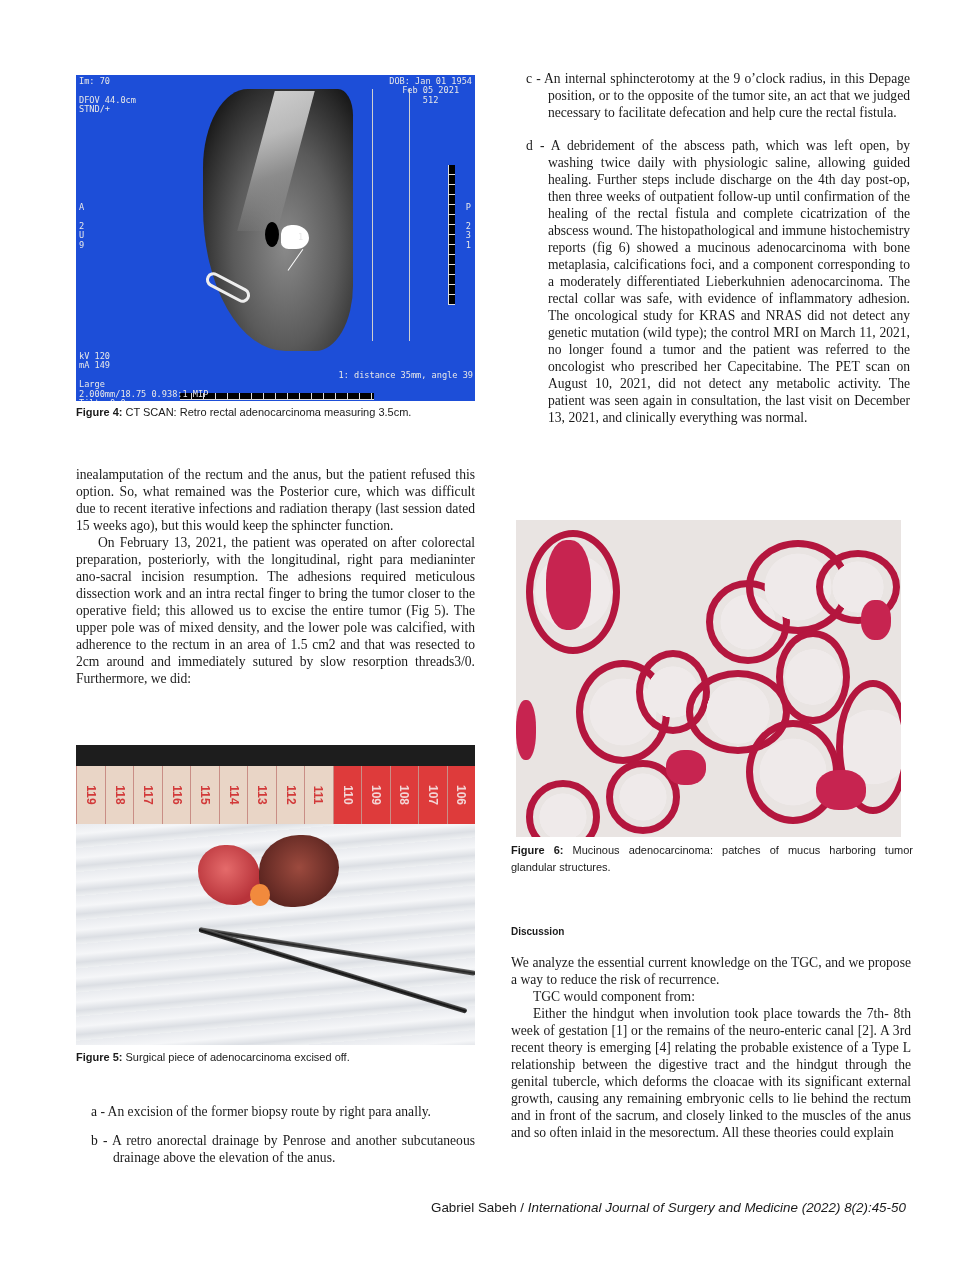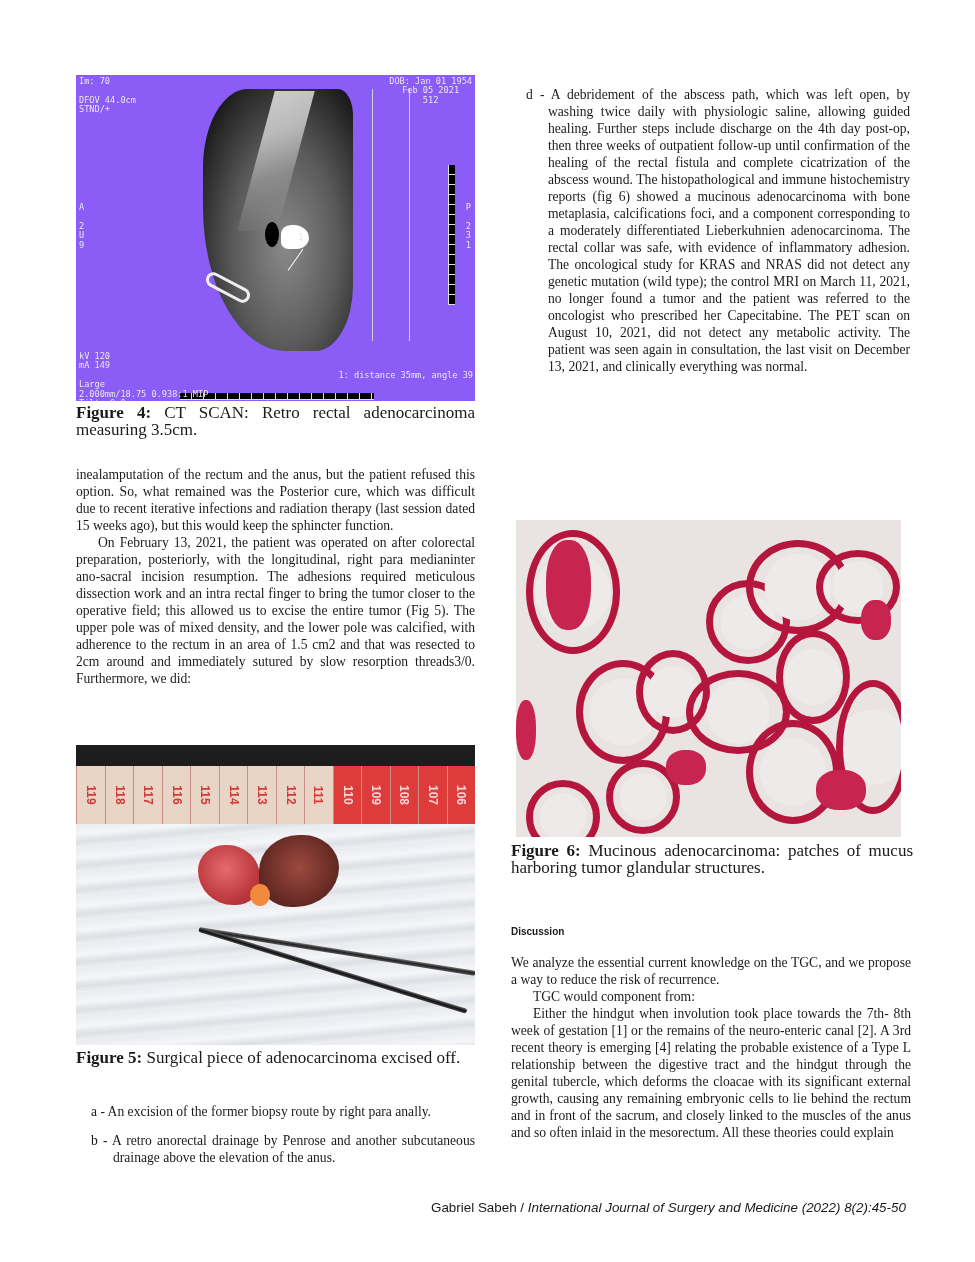--- a/index.html
+++ b/index.html
@@ -4,28 +4,28 @@
 <style>
   html, body { margin:0; padding:0; background:#ffffff; }
   body { width:975px; height:1262px; position:relative; overflow:hidden;
          font-family:"DejaVu Serif", "Liberation Serif", serif; color:#1a1a1a; }
   .col { position:absolute; font-family:"Liberation Serif", serif; font-size:13.6px; line-height:17px; text-align:justify; }
   .lcol { left:76px; width:399px; }
   .rcol { left:511px; width:400px; }
   p { margin:0; }
   .indent { text-indent:22px; }
   .item { padding-left:30px; text-indent:-22px; margin:0; }
-  .caption { font-family:Liberation Serif, serif; font-size:17px; line-height:17px; position:absolute; text-align:justify; }
+  .caption { font-family:Liberation Sans, sans-serif; font-size:11px; line-height:17px; position:absolute; text-align:justify; }
   .caption b { font-weight:bold; }
   .section-title { position:absolute; left:511px; top:926px; font-family:"Liberation Sans", sans-serif; font-weight:bold; font-size:10px;text-align:right; }
   .footer { position:absolute; left:431px; top:1200px; font-family:Liberation Sans, sans-serif; font-size:13.4px; }
   .footer i { font-style:italic; }
 
   
-  .ct { position:absolute; left:76px; top:75px; width:399px; height:326px; background:#8b5cf6; overflow:hidden; }
+  .ct { position:absolute; left:76px; top:75px; width:399px; height:326px; background:#1d4ed8; overflow:hidden; }
   .ct .ov { position:absolute; color:#e8e8e8; font-family:"DejaVu Sans Mono", monospace; font-size:8.6px; line-height:9.4px; white-space:pre; }
   .ct .body { position:absolute; left:127px; top:14px; width:150px; height:262px; background:radial-gradient(ellipse at 55% 60%, #8a8a8a 0%, #5a5a5a 45%, #2b2b2b 75%, #000 100%); border-radius:30% 10% 25% 55%; }
   .ct .spine { position:absolute; left:180px; top:16px; width:40px; height:140px; background:linear-gradient(160deg,#fff 0%, #ddd 30%, #999 60%, transparent 100%); transform:skewX(-15deg); opacity:.75; }
   .ct .vline { position:absolute; top:14px; width:1px; height:252px; background:#cfcfcf; }
   .ct .ruler-v { position:absolute; left:372px; top:90px; width:6px; height:140px; border-left:1px solid #ddd; background:repeating-linear-gradient(#000 0, #000 9px, #ddd 9px, #ddd 10px); }
   .ct .ruler-h { position:absolute; left:104px; top:318px; width:194px; height:6px; border-bottom:1px solid #ddd; background:repeating-linear-gradient(90deg,#000 0,#000 11px,#ddd 11px,#ddd 12px); }
   .ct .mass { position:absolute; left:205px; top:150px; width:28px; height:24px; background:#fff; border-radius:40% 60% 50% 30%; }
   .ct .air { position:absolute; left:189px; top:147px; width:14px; height:25px; background:#000; border-radius:50%; }
   .ct .bone2 { position:absolute; left:128px; top:205px; width:42px; height:9px; border:3px solid #eee; border-radius:10px; transform:rotate(28deg); }
   .ct .meas { position:absolute; left:212px; top:170px; width:26px; height:1px; background:#fff; transform:rotate(-55deg); transform-origin:left; top:195px; }
@@ -152,20 +152,21 @@
 <div class="caption" style="left:76px; top:1049px; width:399px;">
   <b>Figure 5:</b><span> Surgical piece of adenocarcinoma excised off.</span>
 </div>
 
 <div class="col" style="left:83px; width:392px; top:1103px;">
   <p class="item"><span>a - </span><span>An excision of the former biopsy route by right para anally.</span></p>
   <p class="item" style="margin-top:12px;"><span>b - </span><span>A retro anorectal drainage by Penrose and another subcutaneous drainage above the elevation of the anus.</span></p>
 </div>
 
 <div class="col" style="left:518px; width:392px; top:70px;">
+  <p class="item"><span>c - </span><span>An internal sphincterotomy at the 9 o’clock radius, in this Depage position, or to the opposite of the tumor site, an act that we judged necessary to facilitate defecation and help cure the rectal fistula.</span></p>
   <p class="item" style="margin-top:16px;"><span>d - </span><span>A debridement of the abscess path, which was left open, by washing twice daily with physiologic saline, allowing guided healing. Further steps include discharge on the 4th day post-op, then three weeks of outpatient follow-up until confirmation of the healing of the rectal fistula and complete cicatrization of the abscess wound. The histopathological and immune histochemistry reports (fig 6) showed a mucinous adenocarcinoma with bone metaplasia, calcifications foci, and a component corresponding to a moderately differentiated Lieberkuhnien adenocarcinoma. The rectal collar was safe, with evidence of inflammatory adhesion.  The oncological study for KRAS and NRAS did not detect any genetic mutation (wild type); the control MRI on March 11, 2021, no longer found a tumor and the patient was referred to the oncologist who prescribed her Capecitabine. The PET scan on August 10, 2021, did not detect any metabolic activity. The patient was seen again in consultation, the last visit on December 13, 2021, and clinically everything was normal.</span></p>
 </div>
 
 <div class="histo" id="histo">
     <div class="g" style="left: 10px; top: 10px; width: 80px; height: 110px;"></div>
     <div class="g" style="left: 190px; top: 60px; width: 70px; height: 70px;"></div>
     <div class="g" style="left: 230px; top: 20px; width: 90px; height: 80px;"></div>
     <div class="g" style="left: 60px; top: 140px; width: 80px; height: 90px;"></div>
     <div class="g" style="left: 120px; top: 130px; width: 60px; height: 70px;"></div>
     <div class="g" style="left: 170px; top: 150px; width: 90px; height: 70px;"></div>

